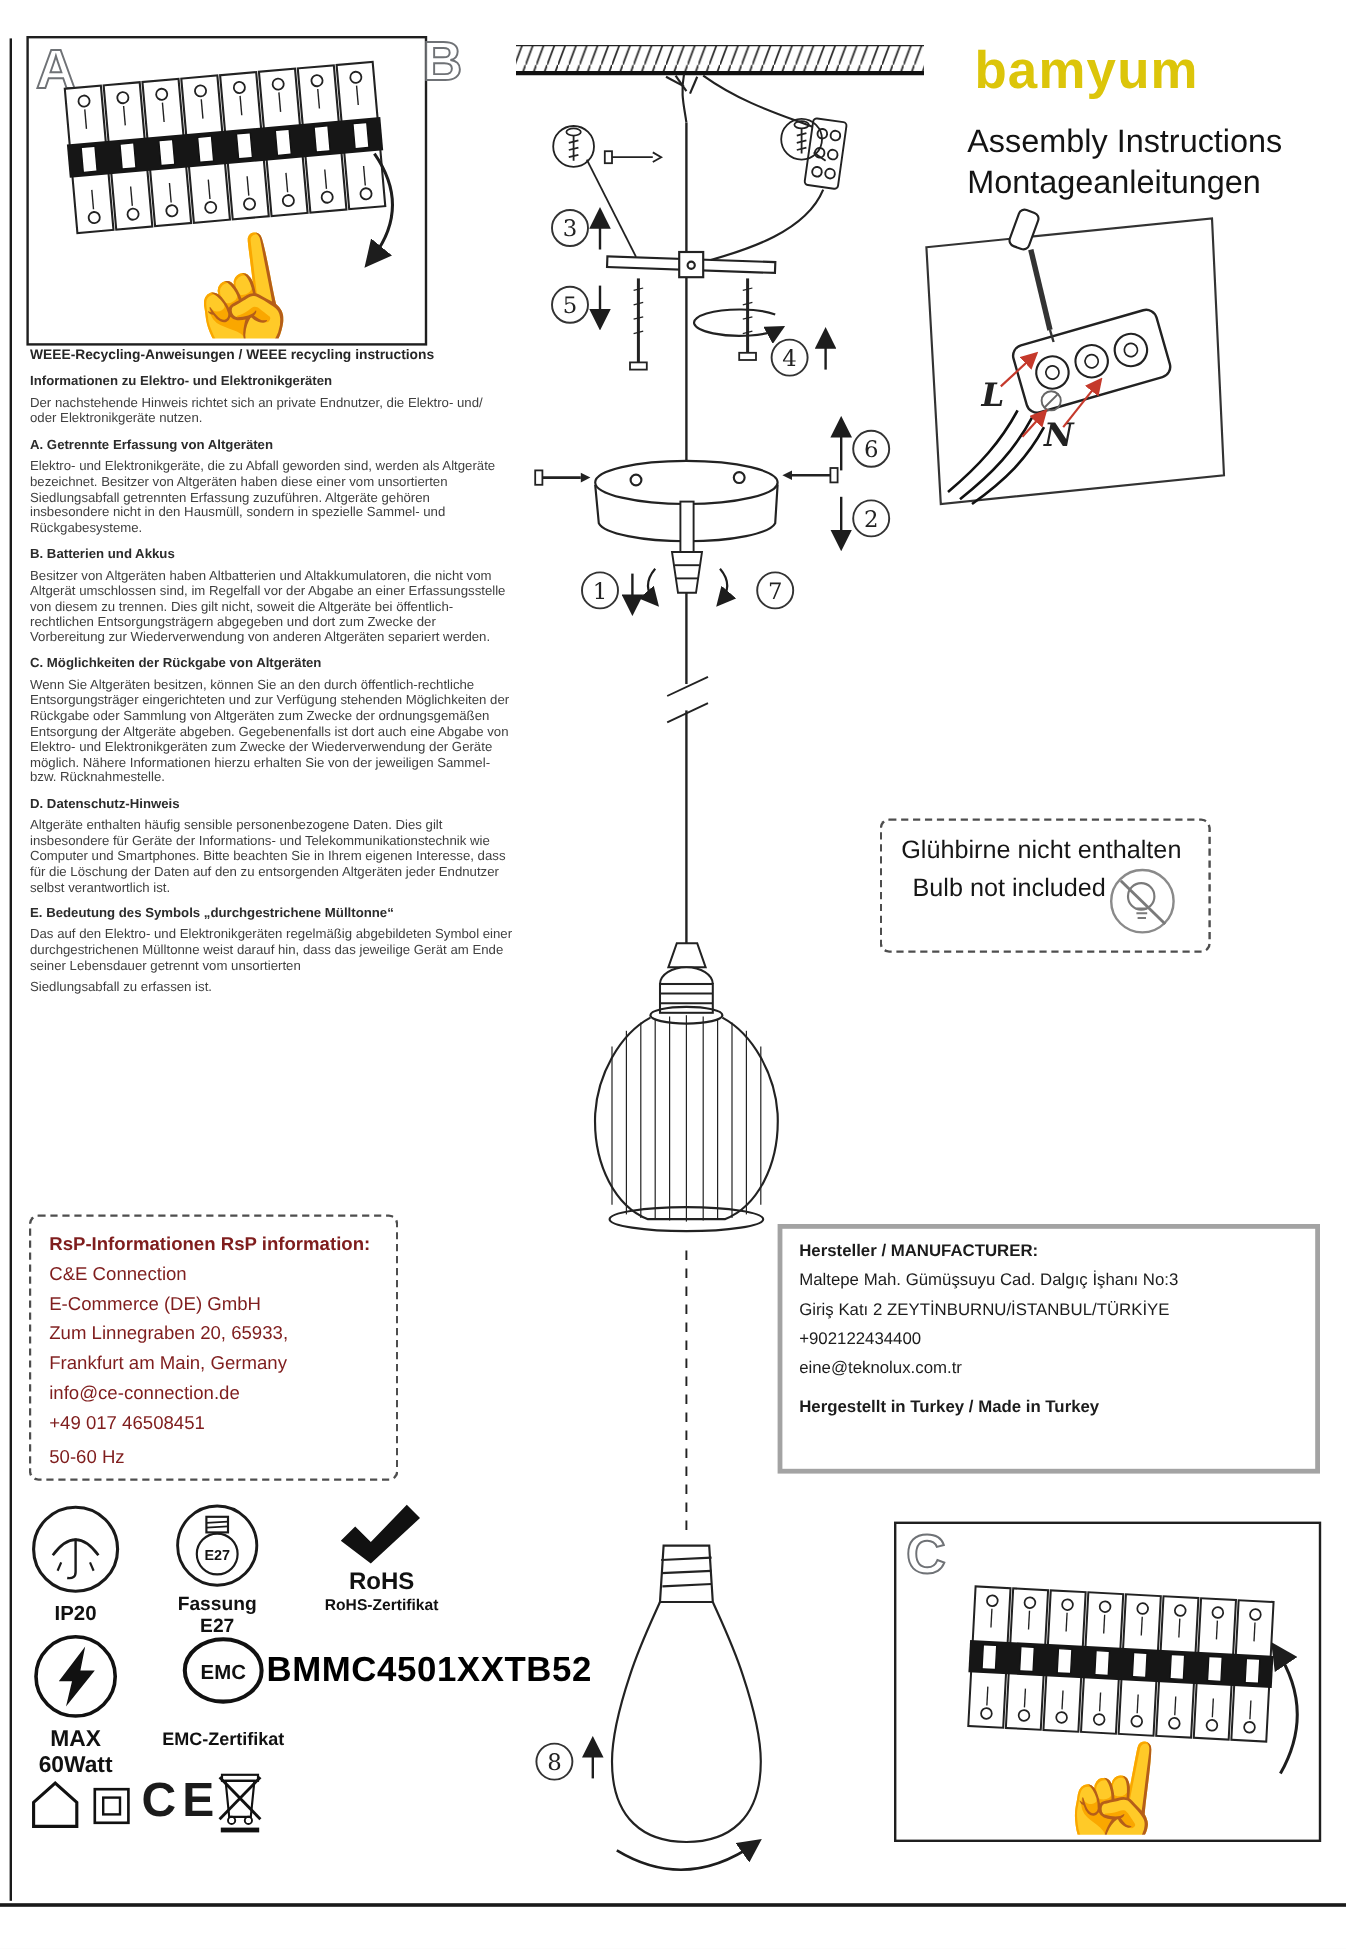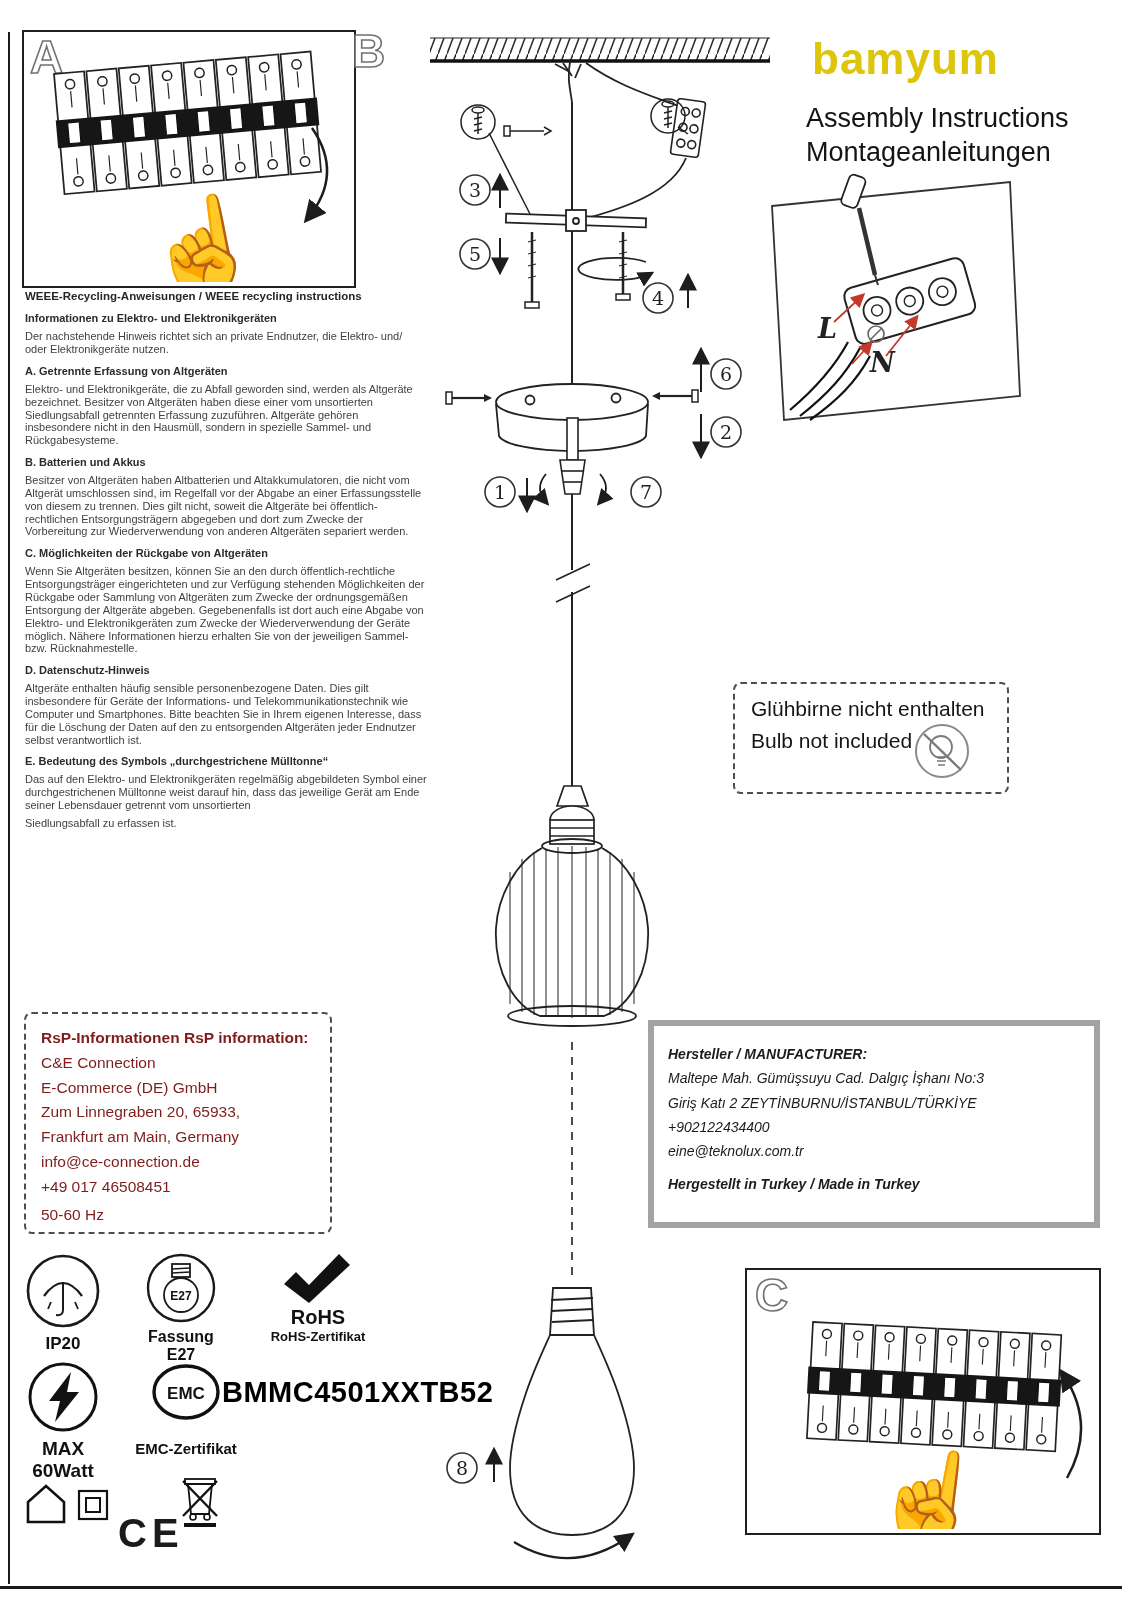--- a/index.html
+++ b/index.html
@@ -11,25 +11,25 @@
   .brand{font-size:44px;font-weight:800;color:#dcc50a;letter-spacing:1px;}
   .title{font-size:27px;color:#141414;font-weight:500;line-height:1.25;}
   .weee{width:402px;font-size:11px;line-height:1.17;color:#3f3f3f;}
   .weee h1{font-size:11.5px;color:#262626;margin:0 0 9px 0;}
   .weee h2{font-size:11px;color:#2b2b2b;margin:9px 0 5px 0;}
   .weee p{margin:0 0 5px 0;}
   .dashed-box{border:2px dashed #4e4e4e;border-radius:8px;background:#fff;}
   .bulb-note{padding:13px 16px;font-size:21px;color:#161616;}
   .rsp{padding:12px 15px;font-size:15.5px;line-height:1.6;color:#7f1d1d;}
   .rsp .hd{font-weight:600;}
-  .manu{border:6px solid #a3a3a3;padding:16px 14px;font-size:14px;line-height:1.74;color:#1c1c1c;font-style:italic;}
+  .manu{border:4px solid #a3a3a3;padding:6px 14px;font-size:14px;line-height:1.74;color:#1c1c1c;}
   .manu .b{font-weight:700;}
   .cert-label{font-weight:700;color:#111;text-align:center;}
   .model{font-size:29px;font-weight:800;color:#000;letter-spacing:0.5px;}
-  .ce-mark{font-size:40px;font-weight:700;letter-spacing:5px;color:#1b1b1b;margin-top:33px;}
+  .ce-mark{font-size:40px;font-weight:700;letter-spacing:5px;color:#1b1b1b;}
   svg text.step{font:19px "DejaVu Serif",serif;fill:#222;}
   svg text.letterLN{font:italic 700 27px "DejaVu Serif",serif;fill:#222;}
   svg text.handglyph{fill:#111;}
   .edge{background:#1a1a1a;}
 </style>
 </head>
 <body>
 
 <div class="page">
 
@@ -332,21 +332,21 @@
     <p>Wenn Sie Altgeräten besitzen, können Sie an den durch öffentlich-rechtliche Entsorgungsträger eingerichteten und zur Verfügung stehenden Möglichkeiten der Rückgabe oder Sammlung von Altgeräten zum Zwecke der ordnungsgemäßen Entsorgung der Altgeräte abgeben. Gegebenenfalls ist dort auch eine Abgabe von Elektro- und Elektronikgeräten zum Zwecke der Wiederverwendung der Geräte möglich. Nähere Informationen hierzu erhalten Sie von der jeweiligen Sammel- bzw. Rücknahmestelle.</p>
     <h2>D. Datenschutz-Hinweis</h2>
     <p>Altgeräte enthalten häufig sensible personenbezogene Daten. Dies gilt insbesondere für Geräte der Informations- und Telekommunikationstechnik wie Computer und Smartphones. Bitte beachten Sie in Ihrem eigenen Interesse, dass für die Löschung der Daten auf den zu entsorgenden Altgeräten jeder Endnutzer selbst verantwortlich ist.</p>
     <h2>E. Bedeutung des Symbols „durchgestrichene Mülltonne“</h2>
     <p>Das auf den Elektro- und Elektronikgeräten regelmäßig abgebildeten Symbol einer durchgestrichenen Mülltonne weist darauf hin, dass das jeweilige Gerät am Ende seiner Lebensdauer getrennt vom unsortierten</p>
     <p>Siedlungsabfall zu erfassen ist.</p>
   </div>
 
   <div class="abs dashed-box bulb-note" style="left:733px;top:682px;width:276px;height:112px;box-sizing:border-box">
     <div>Glühbirne nicht enthalten</div>
-    <div style="display:flex;justify-content:flex-start;align-items:flex-start;margin-top:8px">
+    <div style="display:flex;justify-content:center;align-items:flex-start;margin-top:8px">
       <div>Bulb not included</div>
       <svg width="60" height="60" style="margin-top:-8px">
         <circle cx="30" cy="30" r="26" fill="none" stroke="#8a8a8a" stroke-width="2"></circle>
         <circle cx="29" cy="26" r="11" fill="none" stroke="#7a7a7a" stroke-width="1.8"></circle>
         <path d="M25,36 h9 M25,40 h9 M26,44 h7" stroke="#7a7a7a" stroke-width="1.6" fill="none"></path>
         <line x1="12" y1="13" x2="49" y2="49" stroke="#7a7a7a" stroke-width="2.4"></line>
       </svg>
     </div>
   </div>
 

